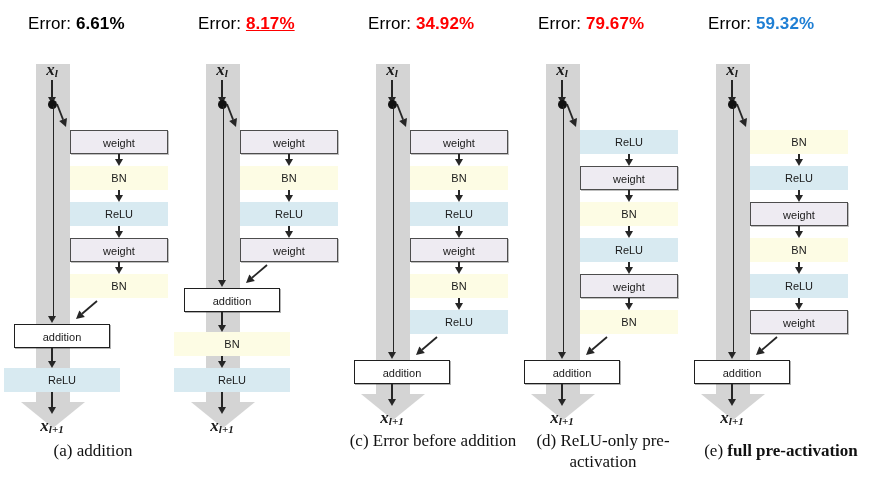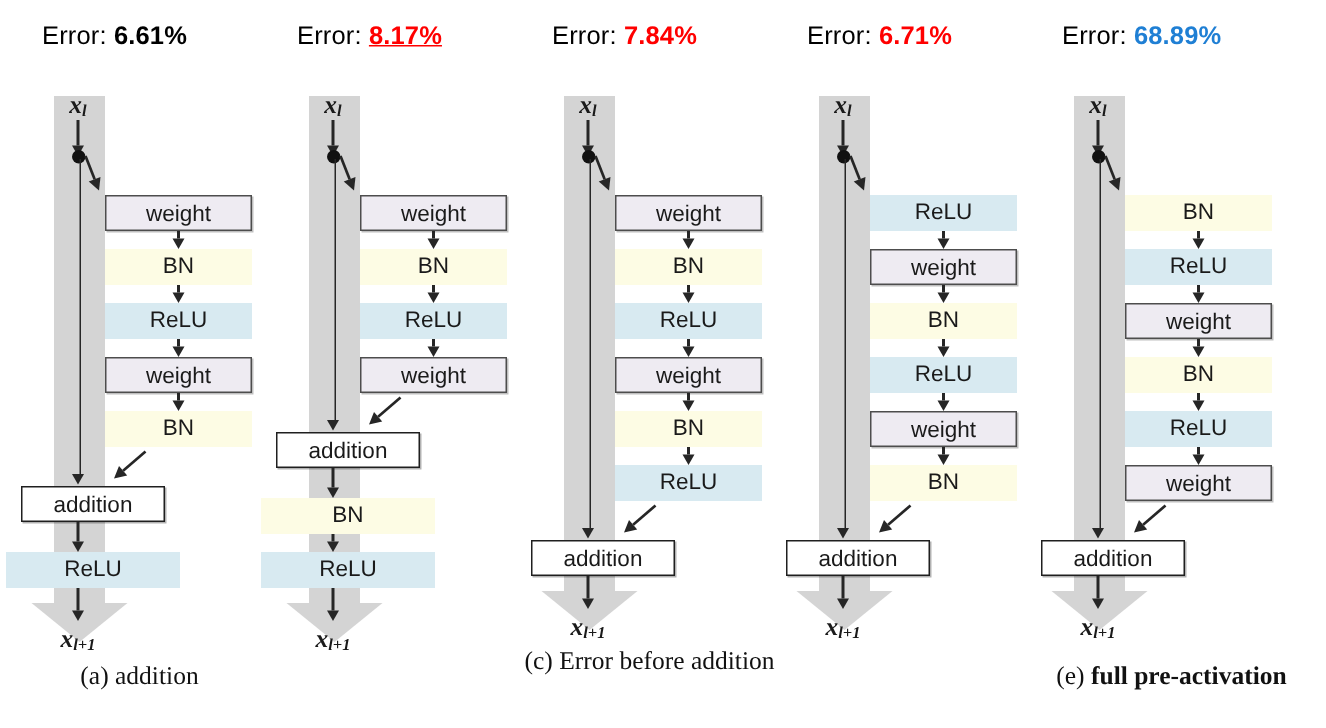--- a/index.html
+++ b/index.html
@@ -41,21 +41,21 @@
   }
   .idline.thin{left:44.5px;width:1.5px;}
   .branch-dot{
     position:absolute;left:40px;width:9px;height:9px;border-radius:50%;
     background:#111;
   }
 
   
   .node{
     position:absolute;height:24px;line-height:24px;
-    text-align:center;font-size:15px;color:#1a1a1a;
+    text-align:center;font-size:11px;color:#1a1a1a;
     font-family:"Liberation Sans", sans-serif;
     box-sizing:border-box;white-space:nowrap;
   }
   .node.weight{
     background:#eeebf2;border:1.5px solid #4d4d4d;
     box-shadow:1px 1px 0 rgba(0,0,0,.25);
   }
   .node.bn{background:#fdfce4;border:none;}
   .node.relu{background:#d8eaf1;border:none;}
   .node.addition{
@@ -95,23 +95,23 @@
   .cap .tag{font-weight:normal;}
 </style>
 </head>
 <body>
 
 <div id="figure">
 
   <div class="err-row">
     <div class="err" style="left:28px;"><span>Error: </span><span class="val" id="ev0" style="color: rgb(0, 0, 0);">6.61%</span></div>
     <div class="err" style="left:198px;"><span>Error: </span><span class="val" id="ev1" style="color: rgb(255, 0, 0); text-decoration: underline;">8.17%</span></div>
-    <div class="err" style="left:368px;"><span>Error: </span><span class="val" id="ev2" style="color: rgb(255, 0, 0);">7.84%</span></div>
-    <div class="err" style="left:538px;"><span>Error: </span><span class="val" id="ev3" style="color: rgb(255, 0, 0);">6.71%</span></div>
-    <div class="err" style="left:708px;"><span>Error: </span><span class="val" id="ev4" style="color: rgb(31, 127, 212);">68.89%</span></div>
+    <div class="err" style="left:368px;"><span>Error: </span><span class="val" id="ev2" style="color: rgb(255, 0, 0);">34.92%</span></div>
+    <div class="err" style="left:538px;"><span>Error: </span><span class="val" id="ev3" style="color: rgb(255, 0, 0);">79.67%</span></div>
+    <div class="err" style="left:708px;"><span>Error: </span><span class="val" id="ev4" style="color: rgb(31, 127, 212);">59.32%</span></div>
   </div>
 
   <div class="col" id="col-a" style="left:8px;">
       <div class="shaft" style="top:8px;height:338px;"></div>
       <div class="shaft-head" style="top:346px;"></div>
       <div class="xlab" style="left:4px;top:4px;width:80px;"><span class="it">x</span><span class="sub">l</span></div>
       <div class="conn" style="left:43.1px;top:24px;height:17px;"></div>
       <div class="conn-head" style="left:39.5px;top:41px;"></div>
       <div class="branch-dot" style="top:44px;"></div>
       <div class="idline thin" style="top:50px;height:211px;"></div>
@@ -293,15 +293,16 @@
         <polygon points="68,299 71.3407290504073,290.60479128241803 76.80737658743743,296.9825467422865" fill="#262626"></polygon>
       </svg>
       <div class="node addition" style="left:6px;top:304px;width:96px;">addition</div>
       <div class="conn" style="left:43.1px;top:328px;height:15px;"></div>
       <div class="conn-head" style="left:39.5px;top:343px;"></div>
       <div class="xlab" style="left:-1px;top:352px;width:90px;"><span class="it">x</span><span class="sub">l+1</span></div>
     </div>
 
   <div class="cap" style="left:8px;  top:440px;width:170px;"><span class="tag">(a)</span> <span>addition</span></div>
   <div class="cap" style="left:348px;top:430px;width:170px;"><span class="tag">(c)</span> <span>Error before addition</span></div>
+  <div class="cap" style="left:518px;top:430px;width:170px;"><span class="tag">(d)</span> <span>ReLU-only pre-activation</span></div>
   <div class="cap bold" style="left:678px;top:440px;width:206px;"><span class="tag">(e)</span> <span>full pre-activation</span></div>
 
 </div>
 
 </body></html>

